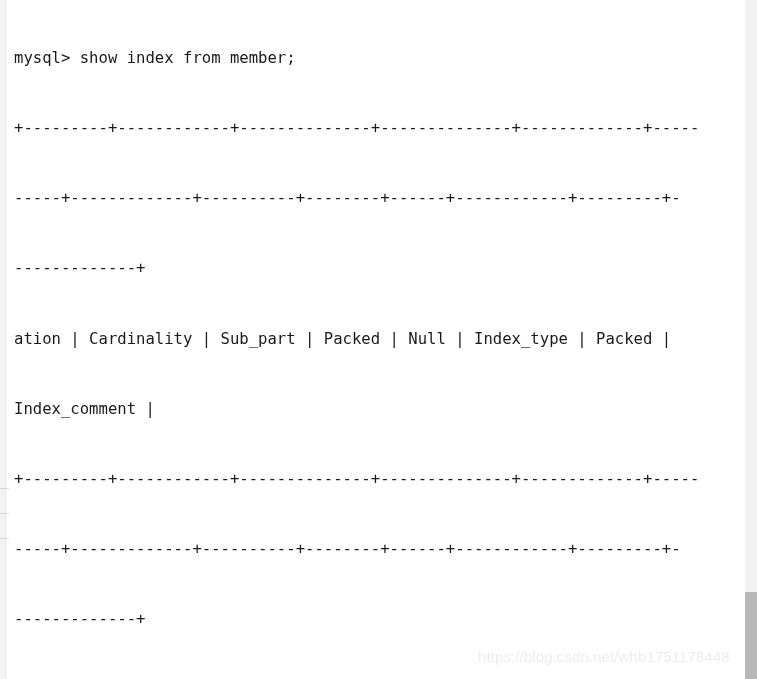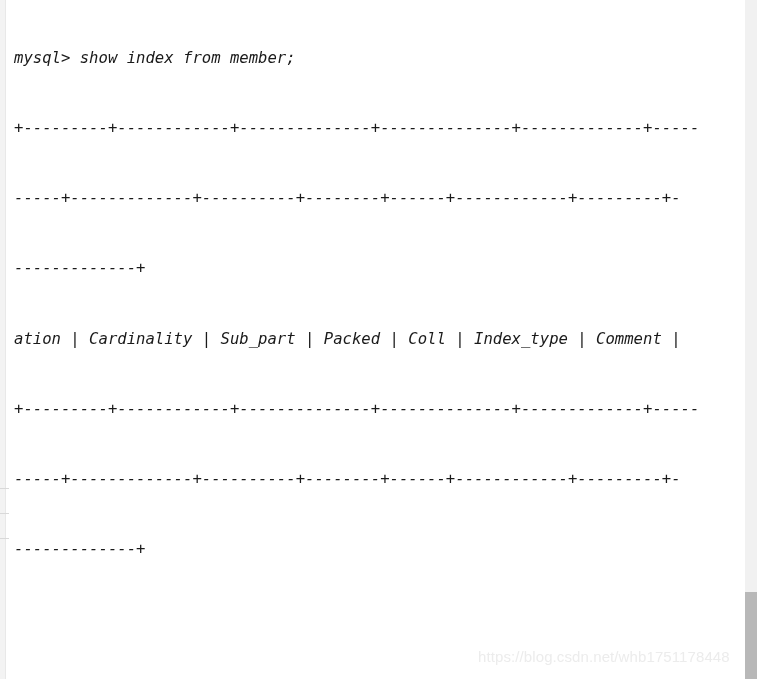--- a/index.html
+++ b/index.html
@@ -69,21 +69,20 @@
     font-size: 15.6px;
     line-height: 23.4px;
     color: #1a1a1a;
     letter-spacing: 0px;
     -webkit-font-smoothing: none;
   }
   #console .ln {
     display: block;
     height: 23.4px;
     white-space: pre;
-    font-style: italic;
   }
 
   
   #watermark {
     position: absolute;
     left: 478px;
     top: 648px;
     font-family: "Liberation Sans", sans-serif;
     font-size: 15px;
     color: #ececec;
@@ -98,21 +97,22 @@
   <div id="left-rail-notch-a"></div>
   <div id="left-rail-notch-b"></div>
   <div id="left-rail-notch-c"></div>
 </div>
 
 <div id="console">
   <span class="ln">mysql&gt; show index from member;</span>
   <span class="ln">+---------+------------+--------------+--------------+-------------+-----</span>
   <span class="ln">-----+-------------+----------+--------+------+------------+---------+-</span>
   <span class="ln">-------------+</span>
-  <span class="ln">ation | Cardinality | Sub_part | Packed | Coll | Index_type | Comment |</span>
+  <span class="ln">ation | Cardinality | Sub_part | Packed | Null | Index_type | Packed |</span>
+  <span class="ln">Index_comment |</span>
   <span class="ln">+---------+------------+--------------+--------------+-------------+-----</span>
   <span class="ln">-----+-------------+----------+--------+------+------------+---------+-</span>
   <span class="ln">-------------+</span>
   
   
   
   
   
   
   

